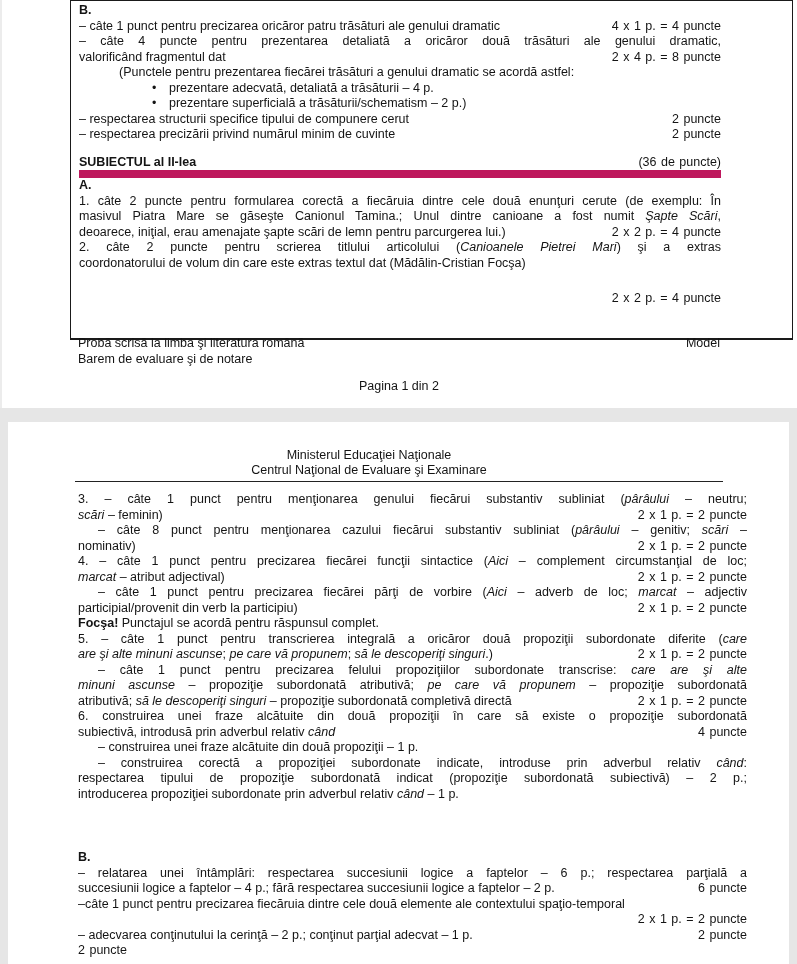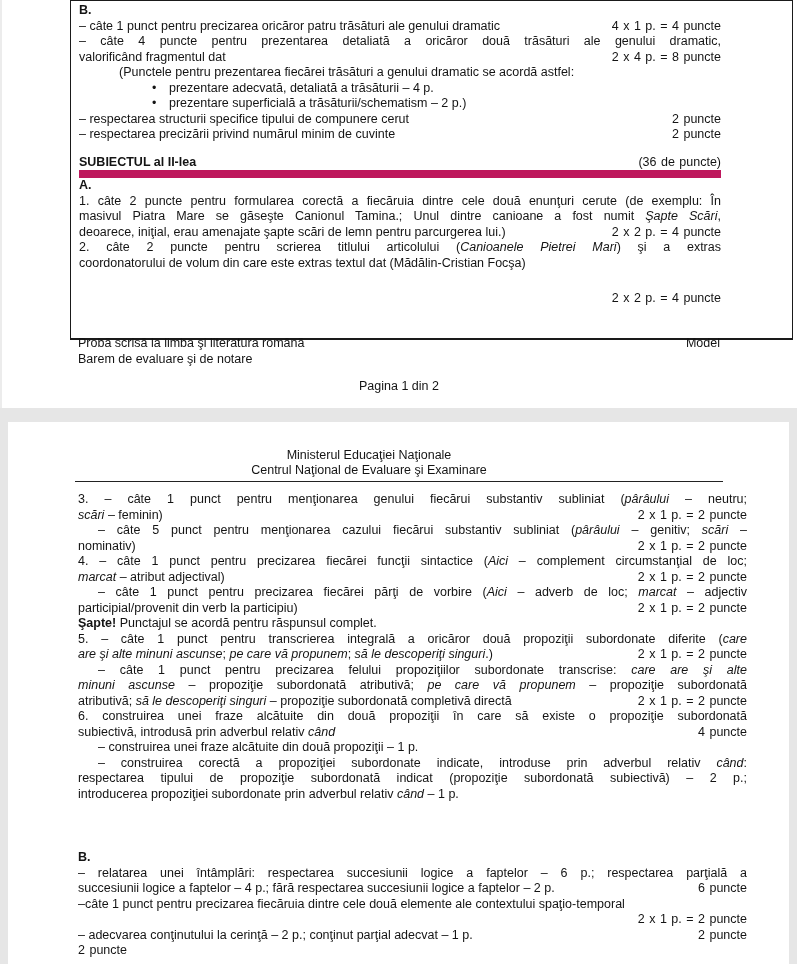--- a/index.html
+++ b/index.html
@@ -124,36 +124,36 @@
     <div>Ministerul Educaţiei Naţionale</div>
     <div>Centrul Naţional de Evaluare şi Examinare</div>
   </div>
   <div id="p2rule"></div>
   <div id="p2content">
       <div class="ln just"><span>3. – câte 1 punct pentru menţionarea genului fiecărui substantiv subliniat (</span><span class="i">pârâului</span><span> – neutru;</span></div>
       <div class="ln flexln">
         <span class="runs"><span class="i">scări</span><span> – feminin)</span></span>
         <span class="pts">2 x 1 p. = 2 puncte</span>
       </div>
-      <div class="ln just ind2"><span>– câte 5 punct pentru menţionarea cazului fiecărui substantiv subliniat (</span><span class="i">pârâului</span><span> – genitiv; </span><span class="i">scări</span><span> –</span></div>
+      <div class="ln just ind2"><span>– câte 8 punct pentru menţionarea cazului fiecărui substantiv subliniat (</span><span class="i">pârâului</span><span> – genitiv; </span><span class="i">scări</span><span> –</span></div>
       <div class="ln flexln">
         <span class="runs"><span>nominativ)</span></span>
         <span class="pts">2 x 1 p. = 2 puncte</span>
       </div>
       <div class="ln just"><span>4. – câte 1 punct pentru precizarea fiecărei funcţii sintactice (</span><span class="i">Aici</span><span> – complement circumstanţial de loc;</span></div>
       <div class="ln flexln">
         <span class="runs"><span class="i">marcat</span><span> – atribut adjectival)</span></span>
         <span class="pts">2 x 1 p. = 2 puncte</span>
       </div>
       <div class="ln just ind2"><span>– câte 1 punct pentru precizarea fiecărei părţi de vorbire (</span><span class="i">Aici</span><span> – adverb de loc; </span><span class="i">marcat</span><span> – adjectiv</span></div>
       <div class="ln flexln">
         <span class="runs"><span>participial/provenit din verb la participiu)</span></span>
         <span class="pts">2 x 1 p. = 2 puncte</span>
       </div>
-      <div class="ln"><span class="b">Şapte!</span><span> Punctajul se acordă pentru răspunsul complet.</span></div>
+      <div class="ln"><span class="b">Focşa!</span><span> Punctajul se acordă pentru răspunsul complet.</span></div>
       <div class="ln just"><span>5.  – câte 1 punct pentru transcrierea integrală a oricăror două propoziţii subordonate diferite (</span><span class="i">care</span></div>
       <div class="ln flexln">
         <span class="runs"><span class="i">are şi alte minuni ascunse</span><span>; </span><span class="i">pe care vă propunem</span><span>; </span><span class="i">să le descoperiţi singuri</span><span>.)</span></span>
         <span class="pts">2 x 1 p. = 2 puncte</span>
       </div>
       <div class="ln just ind2"><span>– câte 1 punct pentru precizarea felului propoziţiilor subordonate transcrise: </span><span class="i">care are şi alte</span></div>
       <div class="ln just"><span class="i">minuni ascunse</span><span> – propoziţie subordonată atributivă; </span><span class="i">pe care vă propunem</span><span> – propoziţie subordonată</span></div>
       <div class="ln flexln">
         <span class="runs"><span>atributivă; </span><span class="i">să le descoperiţi singuri</span><span> – propoziţie subordonată completivă directă</span></span>
         <span class="pts">2 x 1 p. = 2 puncte</span>

